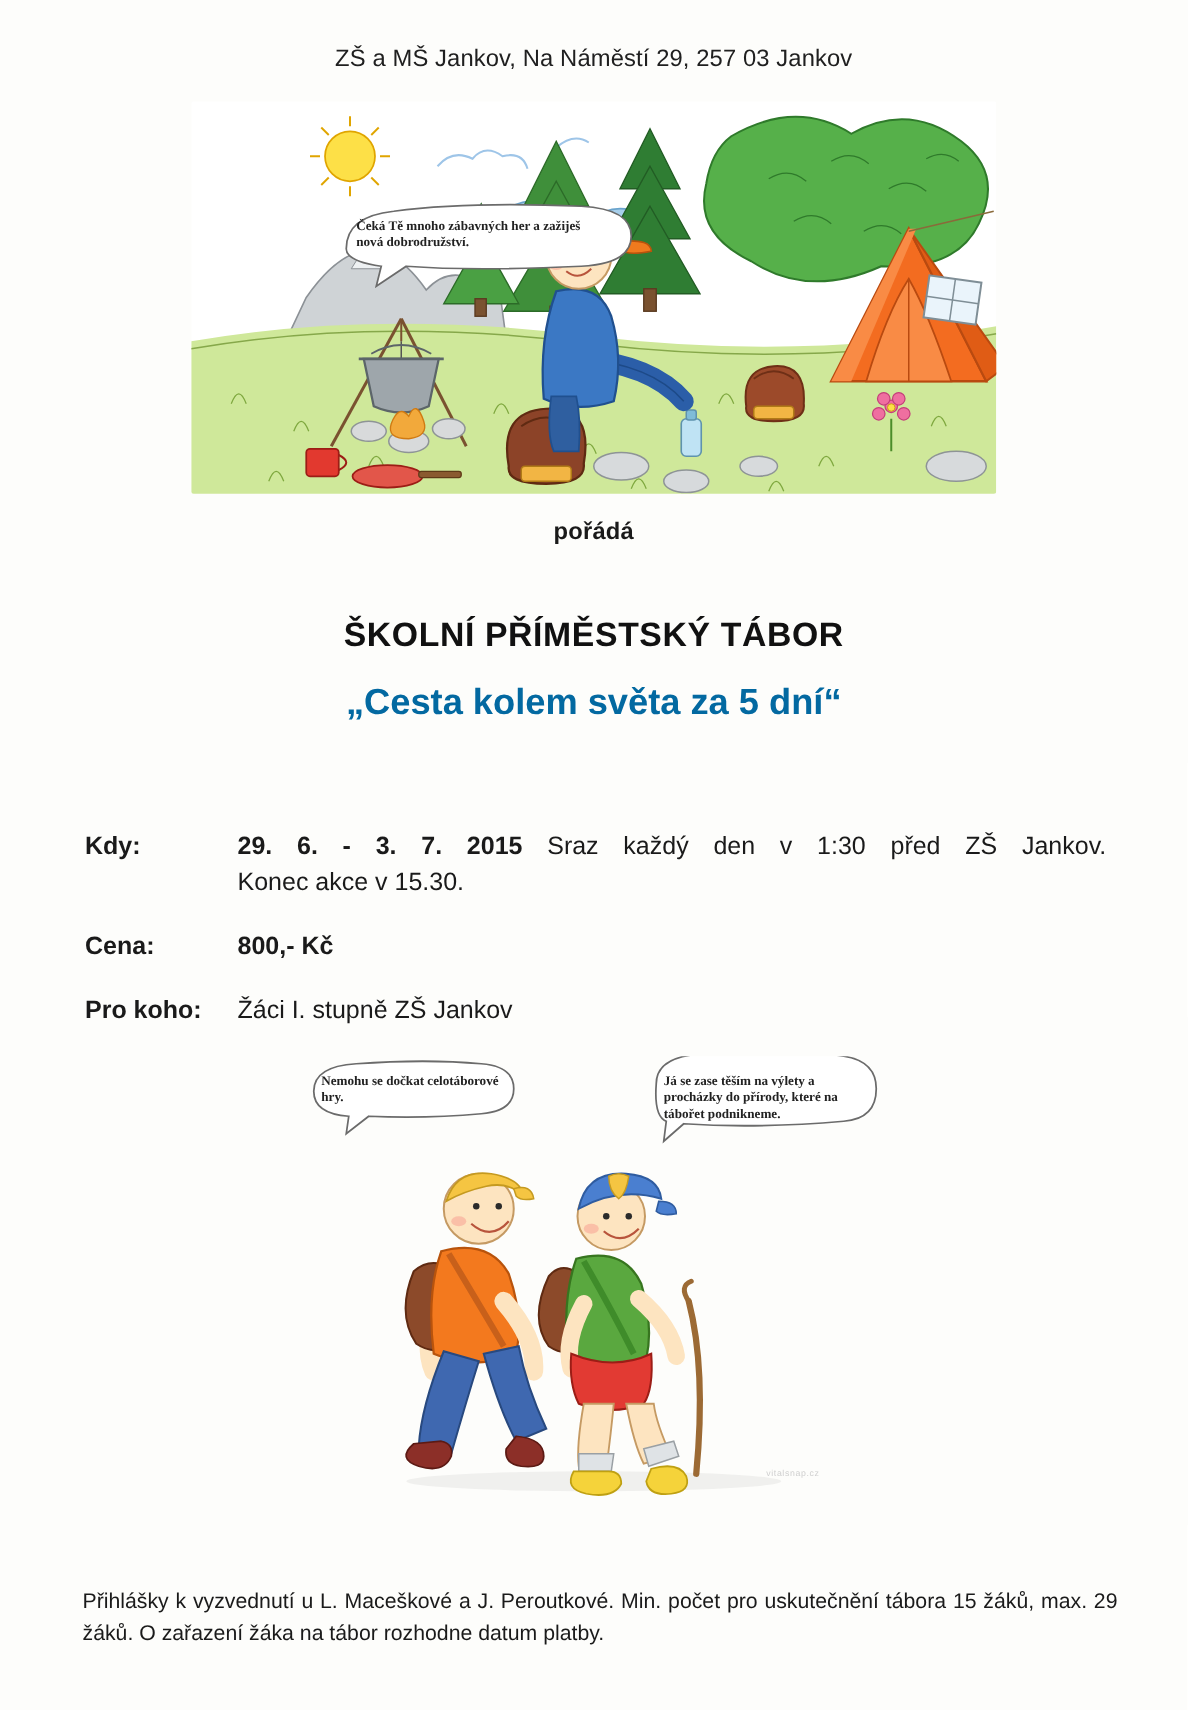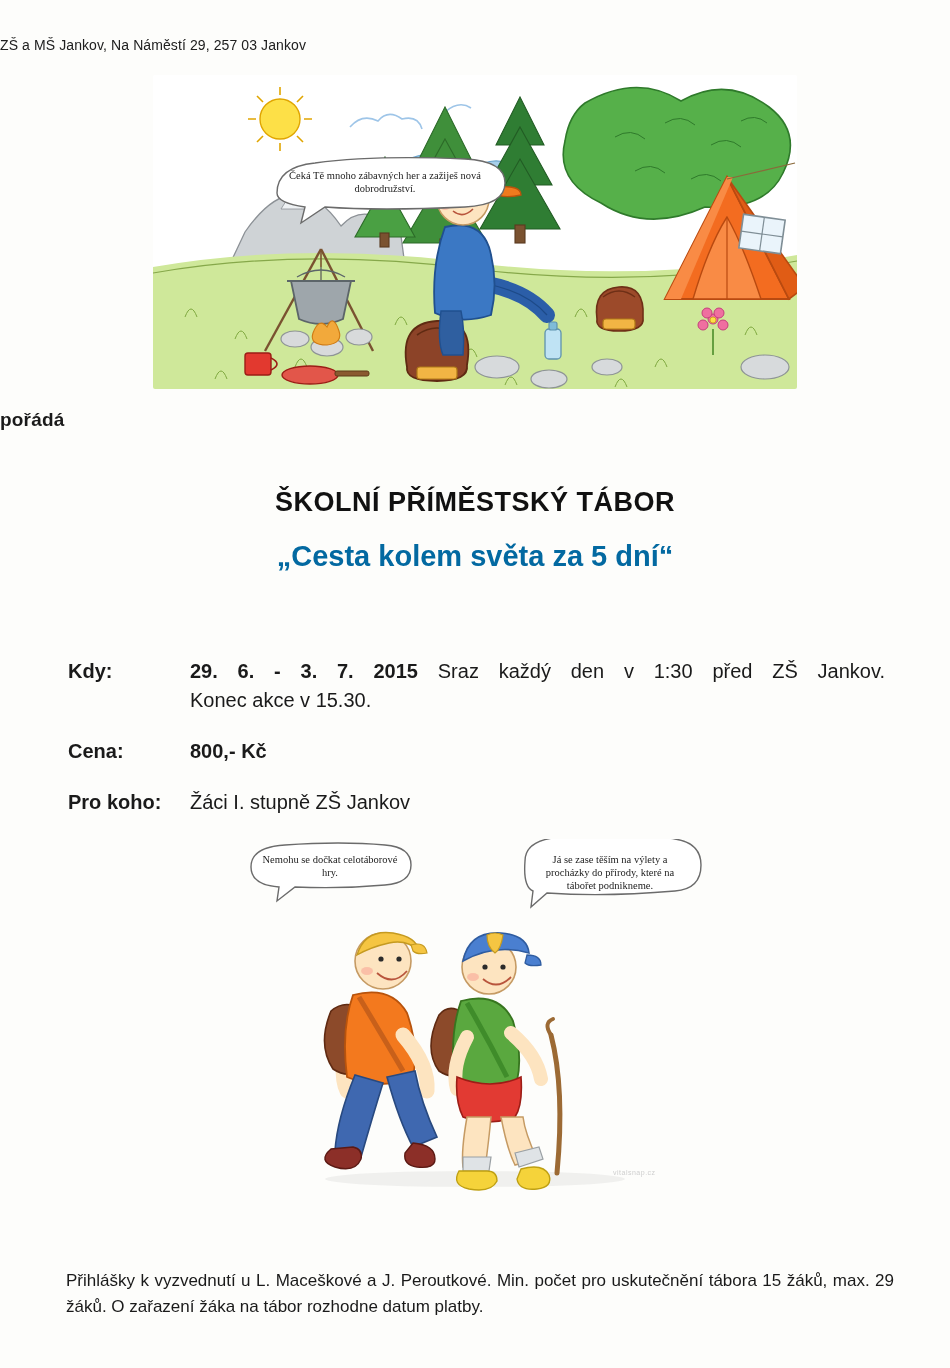--- a/index.html
+++ b/index.html
@@ -17,22 +17,22 @@
   }
   .page {
     width: 950px;
     height: 1368px;
     position: relative;
     background: #fdfdfb;
   }
 
   
   .school-line {
-    text-align: left;
-    font-size: 14px;
+    text-align: center;
+    font-size: 19px;
     letter-spacing: 0.1px;
     padding-top: 37px;
     color: #202020;
   }
 
   
   .illus1 {
     width: 660px;
     height: 330px;
     margin: 14px auto 0 auto;
@@ -40,21 +40,21 @@
   }
   .illus2 {
     width: 480px;
     height: 370px;
     margin: 6px auto 0 auto;
     position: relative;
   }
 
   
   .porada {
-    text-align: left;
+    text-align: center;
     font-size: 19px;
     font-weight: bold;
     margin-top: 12px;
     letter-spacing: 0.2px;
   }
 
   
   .main-title {
     text-align: center;
     font-size: 27px;
@@ -119,21 +119,21 @@
     line-height: 1.5;
     text-align: justify;
   }
 
   
   .bubble-text {
     font-family: "Liberation Serif", serif;
     font-size: 10.5px;
     line-height: 1.25;
     color: #222;
-    text-align: center;
+    font-weight: bold;
   }
   .wm {
     position: absolute;
     font-size: 7px;
     color: #cfcfcf;
     letter-spacing: 0.5px;
   }
 </style>
 </head>
 <body>

